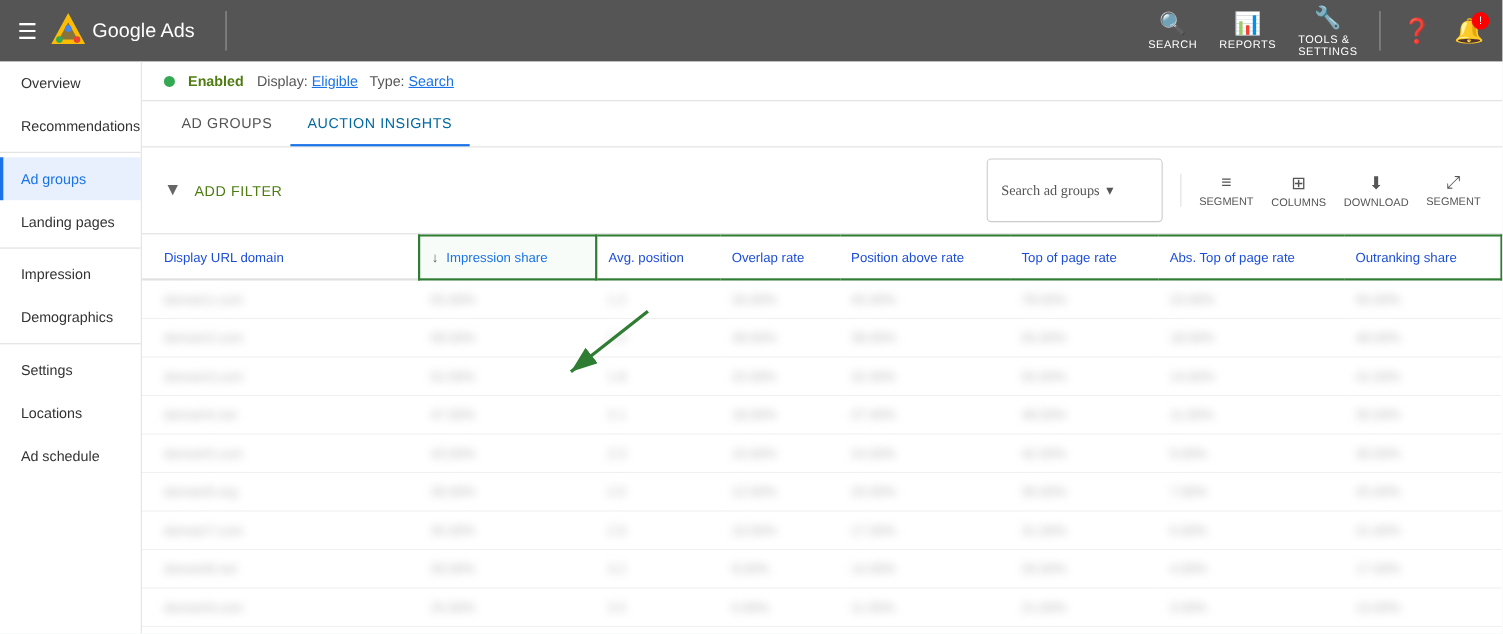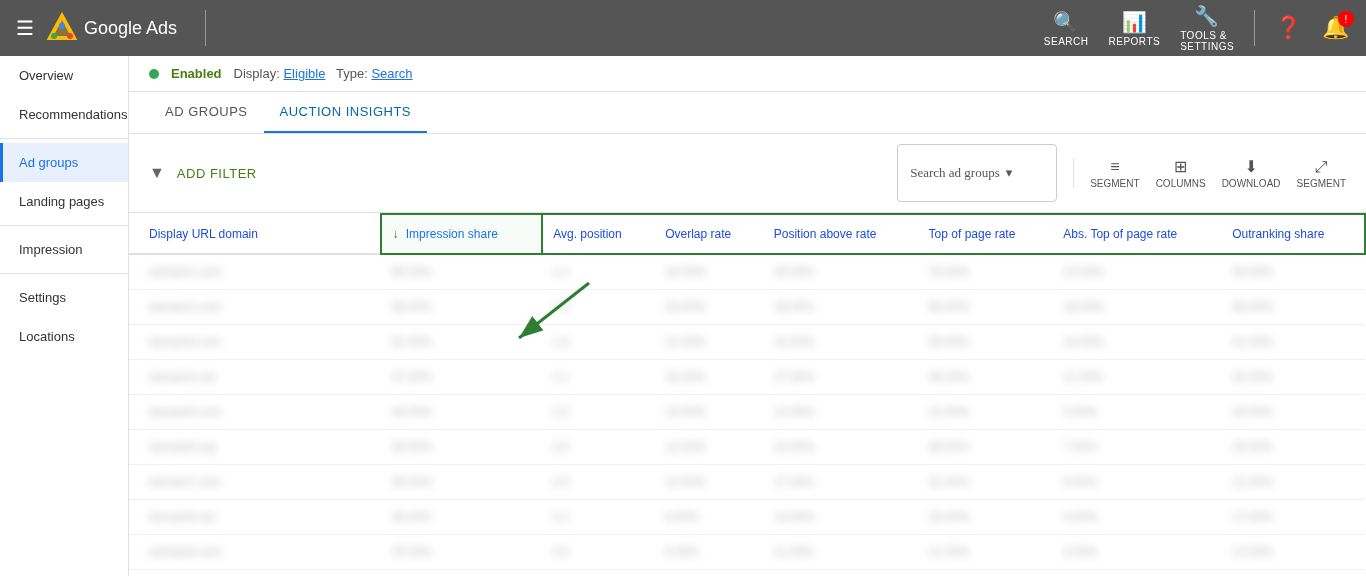--- a/index.html
+++ b/index.html
@@ -310,23 +310,25 @@
 <div class="layout">
 
   <div class="sidebar">
     <div class="sidebar-item">Overview</div>
     <div class="sidebar-item">Recommendations</div>
     <div class="sidebar-divider"></div>
     <div class="sidebar-item active">Ad groups</div>
     <div class="sidebar-item">Landing pages</div>
     <div class="sidebar-divider"></div>
     <div class="sidebar-item">Impression</div>
+    <div class="sidebar-item">Demographics</div>
     <div class="sidebar-divider"></div>
     <div class="sidebar-item">Settings</div>
     <div class="sidebar-item">Locations</div>
+    <div class="sidebar-item">Ad schedule</div>
   </div>
 
   <div class="main-content">
 
     <div class="status-bar">
       <span class="status-dot"></span>
       <span class="status-enabled">Enabled</span>
       <span class="status-detail">
         <span>Display:</span>
         <span class="status-link">Eligible</span>

